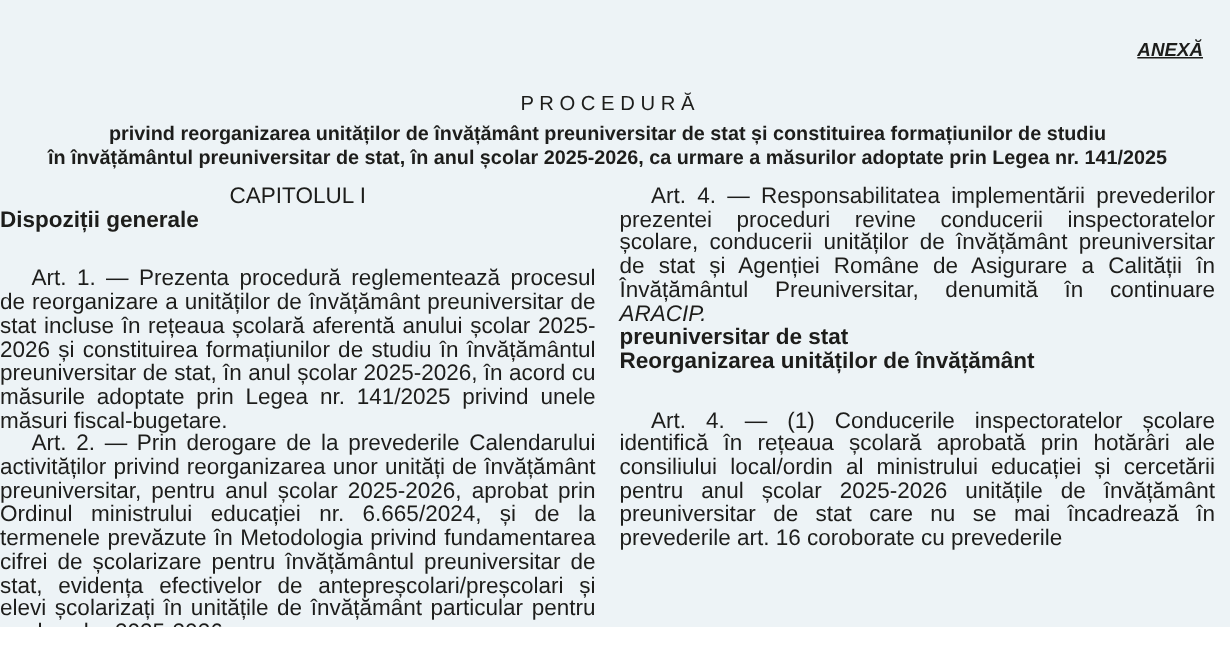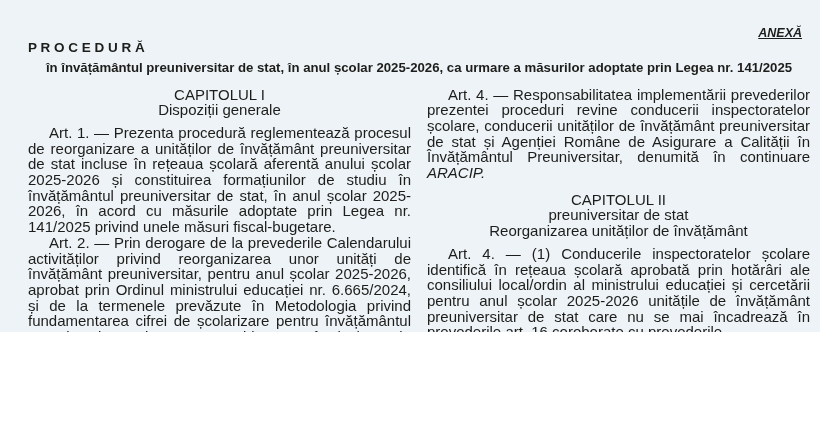--- a/index.html
+++ b/index.html
@@ -1,39 +1,39 @@
 <!DOCTYPE html>
 <html><head>
 <meta charset="utf-8">
 <style>
   html, body { margin: 0; padding: 0; }
   .page {
     position: relative;
     width: 820px;
-    height: 332px;
+    height: 418px;
     box-sizing: border-box;
     background: #edf3f6;
     color: #1d1d1b;
     font-family: "Liberation Sans", sans-serif;
-    padding: 26px 10px 0 28px;
+    padding: 26px 10px 0 0;
     overflow: hidden;
   }
   .annex {
     text-align: right;
     padding-right: 8px;
     font-size: 12.5px;
     font-style: italic;
     font-weight: bold;
     text-decoration: underline;
   }
   .doc-title {
-    text-align: left;
-    font-weight: bold;
+    text-align: center;
+    font-weight: normal;
     font-size: 13.5px;
-    margin-top: 0;
+    margin-top: 21px;
     white-space: pre;
   }
   .doc-subtitle {
     text-align: center;
     font-weight: bold;
     font-size: 13.2px;
     line-height: 15.5px;
     margin-top: 5px;
   }
   .columns {
@@ -41,56 +41,56 @@
     gap: 16px;
     margin-top: 11px;
   }
   .col {
     flex: 1;
     min-width: 0;
     font-size: 15px;
     line-height: 15.7px;
   }
   .chapter-label { text-align: center; }
-  .chapter-title { text-align: center; font-weight: normal; }
+  .chapter-title { text-align: left; font-weight: bold; }
   .para {
     margin: 0;
     text-align: justify;
     text-indent: 21px;
   }
-  .para.first { margin-top: 7px; }
+  .para.first { margin-top: 24px; }
   .para.cont { text-indent: 0; }
   .chapter-label.cap2 { margin-top: 11px; }
   .em-inline { font-style: italic; }
 </style>
 </head>
 <body>
 
 <div class="page">
 
   <div class="annex">ANEXĂ</div>
 
   <div class="doc-title">P R O C E D U R Ă</div>
 
   <div class="doc-subtitle">
+    <div>privind reorganizarea unităților de învățământ preuniversitar de stat și constituirea formațiunilor de studiu</div>
     <div>în învățământul preuniversitar de stat, în anul școlar 2025-2026, ca urmare a măsurilor adoptate prin Legea nr. 141/2025</div>
   </div>
 
   <div class="columns">
 
     <div class="col">
       <div class="chapter-label">CAPITOLUL I</div>
       <div class="chapter-title">Dispoziții generale</div>
       <p class="para first">Art. 1. — Prezenta procedură reglementează procesul de reorganizare a unităților de învățământ preuniversitar de stat incluse în rețeaua școlară aferentă anului școlar 2025-2026 și constituirea formațiunilor de studiu în învățământul preuniversitar de stat, în anul școlar 2025-2026, în acord cu măsurile adoptate prin Legea nr. 141/2025 privind unele măsuri fiscal-bugetare.</p>
       <p class="para">Art. 2. — Prin derogare de la prevederile Calendarului activităților privind reorganizarea unor unități de învățământ preuniversitar, pentru anul școlar 2025-2026, aprobat prin Ordinul ministrului educației nr. 6.665/2024, și de la termenele prevăzute în Metodologia privind fundamentarea cifrei de școlarizare pentru învățământul preuniversitar de stat, evidența efectivelor de antepreșcolari/preșcolari și elevi școlarizați în unitățile de învățământ particular pentru anul școlar 2025-2026,</p>
     </div>
 
     <div class="col">
       <p class="para"><span>Art. 4. — Responsabilitatea implementării prevederilor prezentei proceduri revine conducerii inspectoratelor școlare, conducerii unităților de învățământ preuniversitar de stat și Agenției Române de Asigurare a Calității în Învățământul Preuniversitar, denumită în continuare </span><span class="em-inline">ARACIP.</span></p>
-      <div class="chapter-label cap2">CAPITOLUL II</div>
       <div class="chapter-title">
         <div>preuniversitar de stat</div>
         <div>Reorganizarea unităților de învățământ</div>
       </div>
       <p class="para first">Art. 4. — (1) Conducerile inspectoratelor școlare identifică în rețeaua școlară aprobată prin hotărâri ale consiliului local/ordin al ministrului educației și cercetării pentru anul școlar 2025-2026 unitățile de învățământ preuniversitar de stat care nu se mai încadrează în prevederile art. 16 coroborate cu prevederile</p>
     </div>
 
   </div>
 </div>
 

